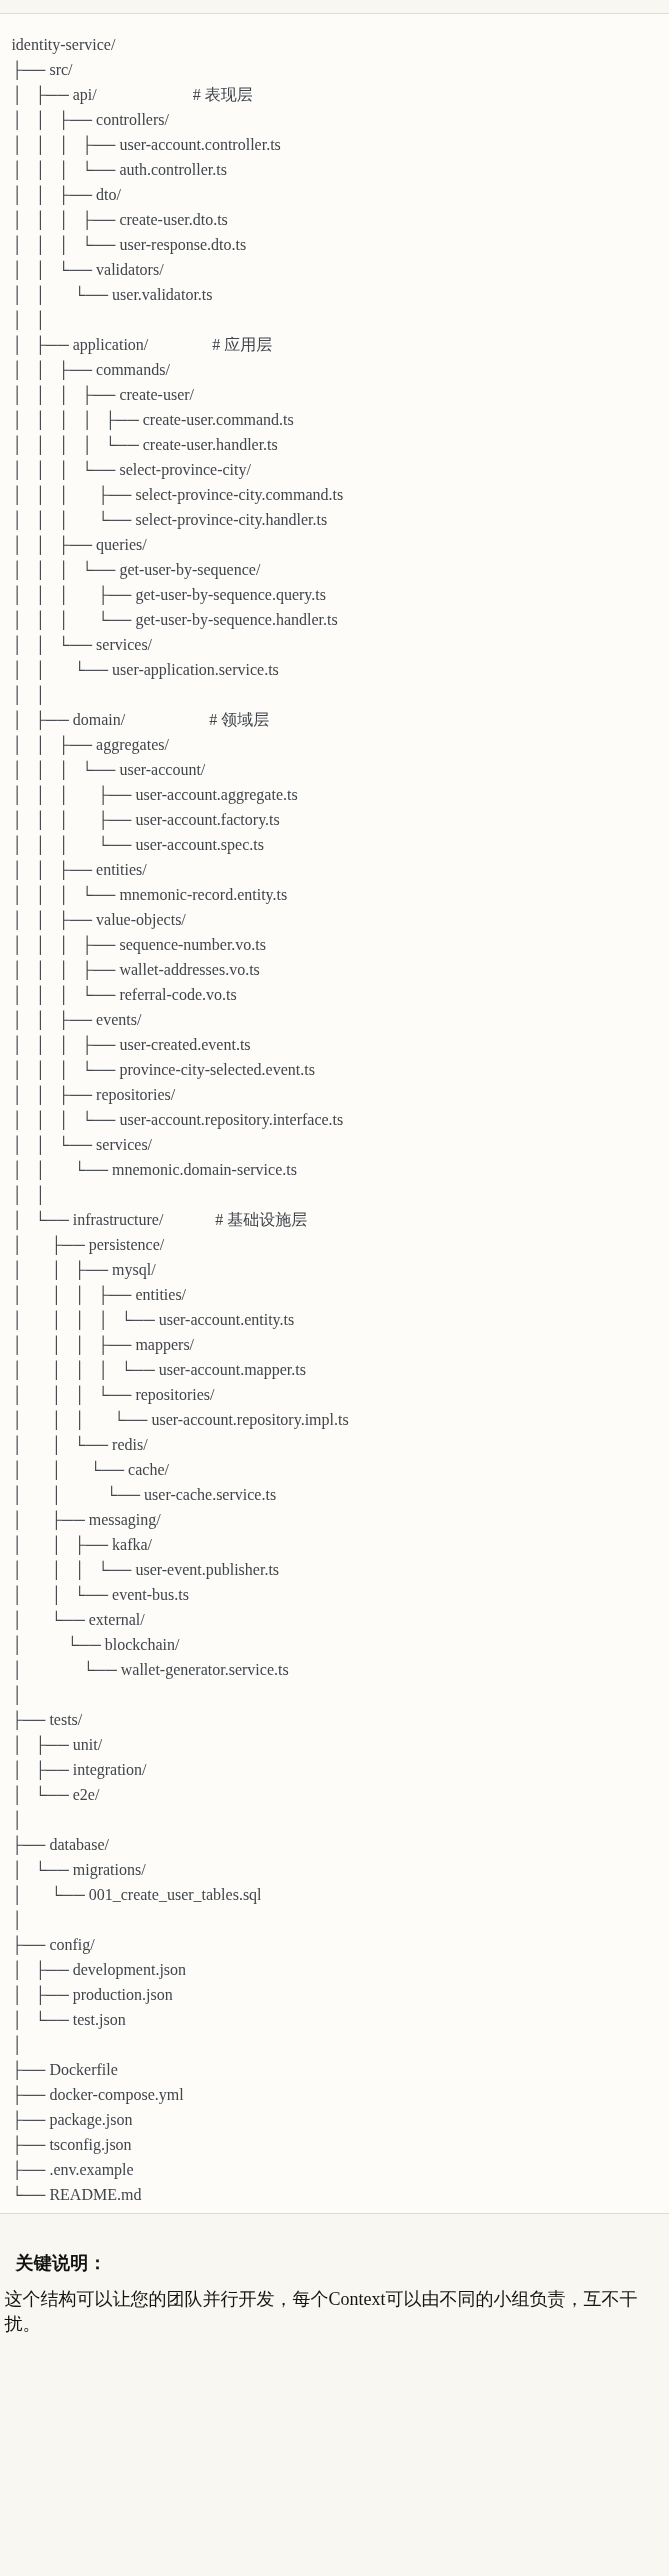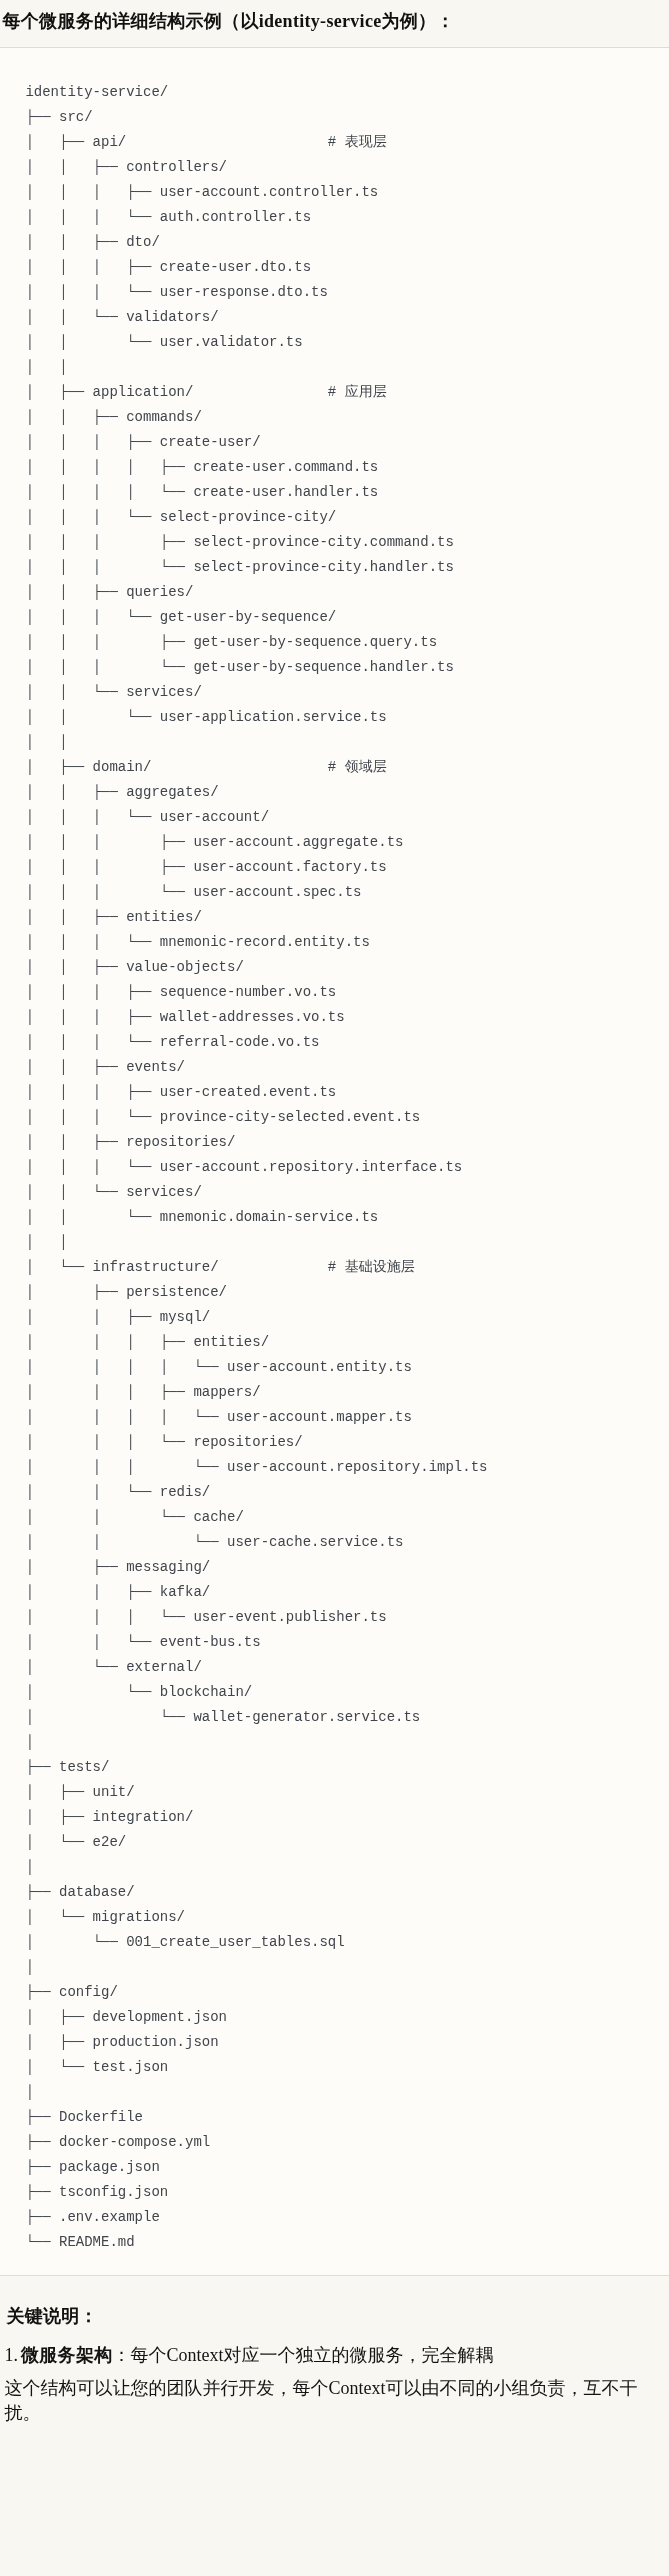--- a/index.html
+++ b/index.html
@@ -22,32 +22,32 @@
     letter-spacing: 0.3px;
   }
   .code-block {
     margin-top: 12.5px;
     background: #fdfcf9;
     border-top: 0.6px solid #dedcd6;
     border-bottom: 0.6px solid #dedcd6;
     padding: 16.3px 7.5px 3.8px 9.4px;
   }
   .tree {
-    margin: 16px;
-    font-family: Liberation Mono, monospace;
-    font-size: 14px;
+    margin: 2px;
+    font-family: Liberation Serif, serif;
+    font-size: 16px;
     line-height: 25px;
     color: #40454b;
     white-space: pre;
   }
   .notes {
     padding: 26px 6.3px 0 4.4px;
   }
   .notes-heading {
-    margin: 2px;
+    margin: 11px;
     font-size: 18px;
     line-height: 25px;
     font-weight: 700;
     color: #111110;
     letter-spacing: 0.3px;
   }
   .note-item {
     margin-top: 14.4px;
     font-size: 18px;
     line-height: 25px;
@@ -63,21 +63,20 @@
     margin: 7.5px 0 0 0;
     font-size: 18px;
     line-height: 25px;
   }
 </style>
 </head>
 <body>
 
 <div>
 
-  <h1 class="title">每个微服务的详细结构示例（以identity-service为例）：</h1>
 
   <div class="code-block">
     <pre class="tree">identity-service/
 ├── src/
 │   ├── api/                        # 表现层
 │   │   ├── controllers/
 │   │   │   ├── user-account.controller.ts
 │   │   │   └── auth.controller.ts
 │   │   ├── dto/
 │   │   │   ├── create-user.dto.ts
@@ -158,21 +157,20 @@
 ├── docker-compose.yml
 ├── package.json
 ├── tsconfig.json
 ├── .env.example
 └── README.md</pre>
   </div>
 
   <div class="notes">
     <h2 class="notes-heading">关键说明：</h2>
 
-    <div class="note-item"><span class="num">1.</span><span class="term">微服务架构</span><span class="desc">：每个Context对应一个独立的微服务，完全解耦</span></div>
 
 
 
 
 
 
     <p class="notes-footer">这个结构可以让您的团队并行开发，每个Context可以由不同的小组负责，互不干扰。</p>
   </div>
 
 </div>

